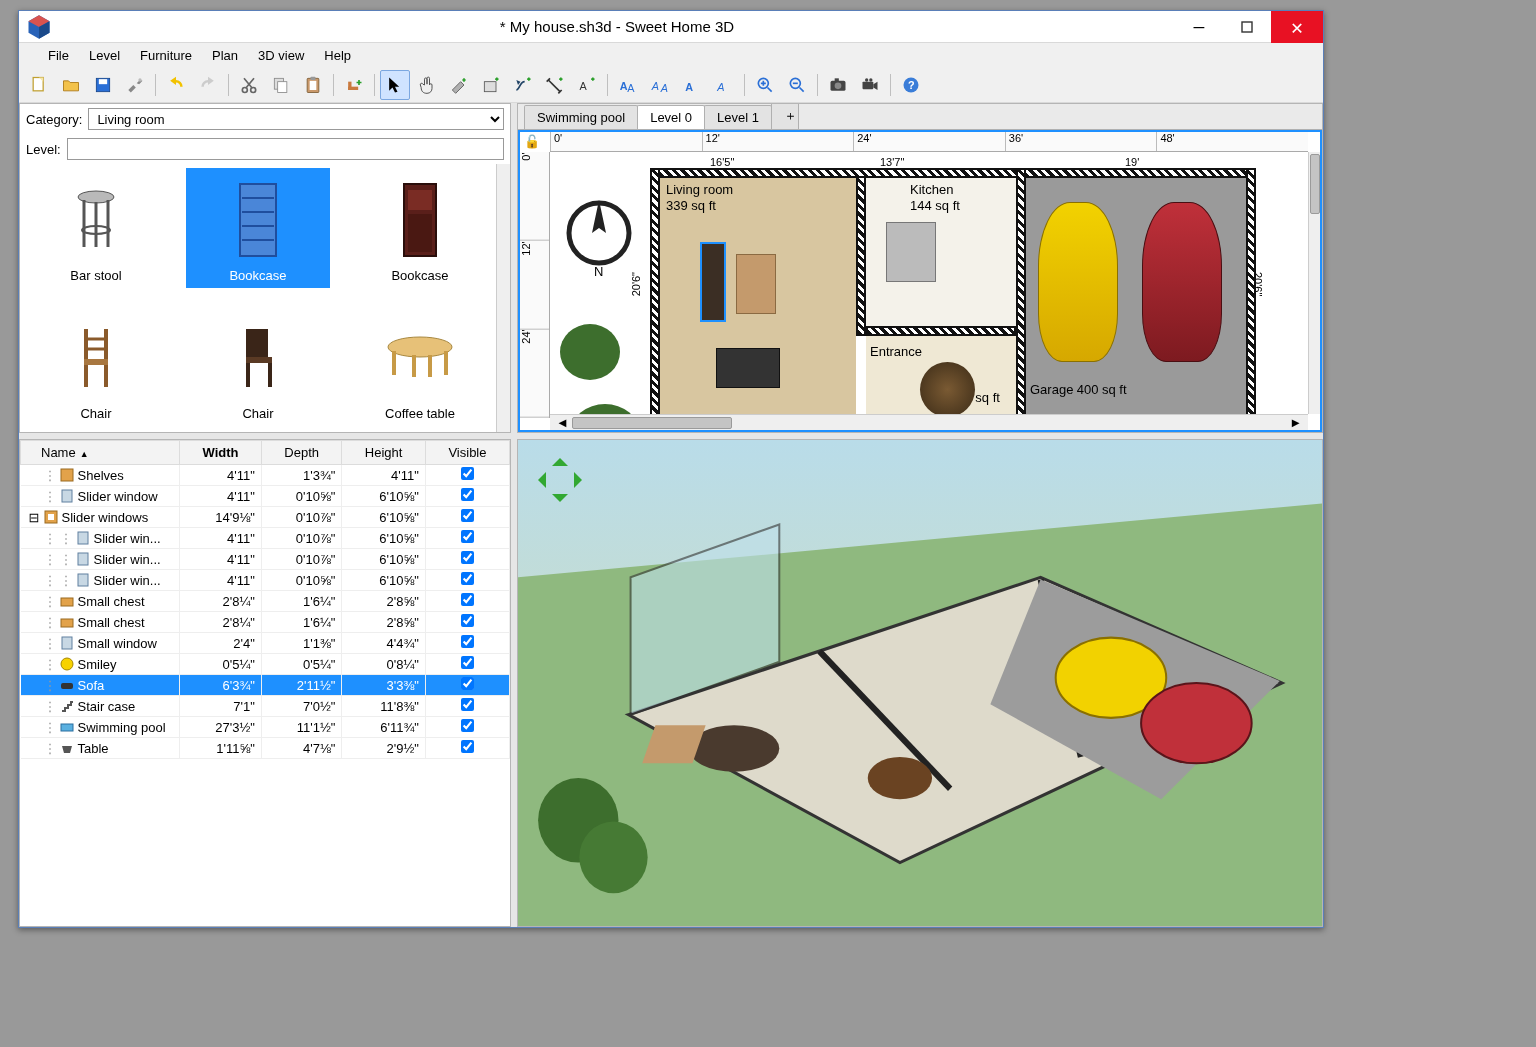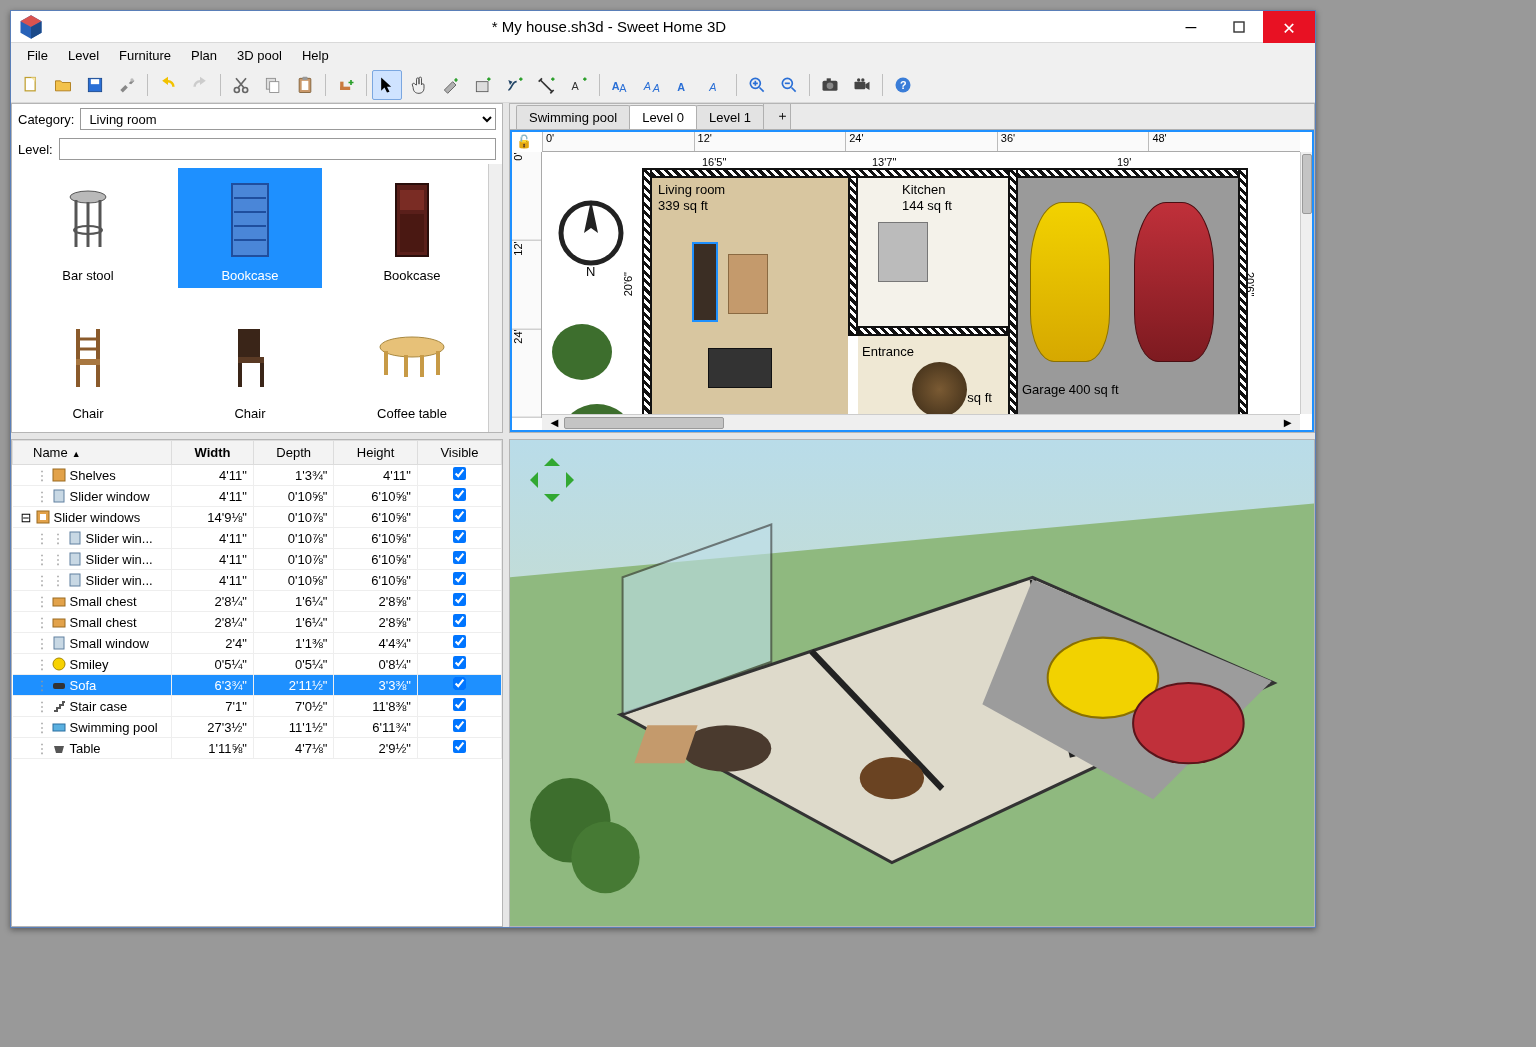--- a/index.html
+++ b/index.html
@@ -1,27 +1,27 @@
 <!DOCTYPE html>
 <html><head>
 <meta charset="utf-8">
 <style>
   * { box-sizing: border-box; margin: 0; padding: 0; font-family: "Segoe UI", Tahoma, sans-serif; font-size: 13px; }
   body { background:#999; width:1536px; height:1047px; overflow:hidden; }
-  .window { position:relative; width:1306px; height:918px; left:10px; top:10px; background:#f0f0f0; border:1px solid #5a7fb8; box-shadow:0 2px 6px rgba(0,0,0,.4); display:flex; flex-direction:column; }
+  .window { position:relative; width:1306px; height:918px; left:18px; top:10px; background:#f0f0f0; border:1px solid #5a7fb8; box-shadow:0 2px 6px rgba(0,0,0,.4); display:flex; flex-direction:column; }
   
   .titlebar { height:32px; background:#fff; display:flex; align-items:center; border-bottom:1px solid #d9d9d9; }
   .app-icon { width:28px; height:28px; margin:0 6px; display:flex; align-items:center; justify-content:center; }
   .title    { flex:1; text-align:center; font-size:15px; }
   .wbtn { width:48px; height:32px; display:flex; align-items:center; justify-content:center; font-family:Consolas,monospace; font-size:18px; }
   .wbtn.min { width:48px; }
   .wbtn.max { width:48px; }
   .wbtn.close{ background:#e81123; color:#fff; width:52px; font-size:20px;}
   
-  .menubar { height:24px; background:#f0f0f0; display:flex; align-items:center; padding-left:6px; font-size:14px;}
+  .menubar { height:24px; background:#f0f0f0; display:flex; align-items:center; padding-left:19px; font-size:14px;}
   .menuitem { padding:3px 10px; }
   
   .toolbar { height:36px; display:flex; align-items:center; padding:2px 4px; gap:0px; background:#f0f0f0; border-bottom:1px solid #d9d9d9;}
   .tb { width:30px; height:30px; display:flex; align-items:center; justify-content:center; margin:0 1px; border:1px solid transparent; border-radius:2px;}
   .tb.sel { background:#cfe3ff; border:1px solid #7ba7e0;}
   .sep { width:1px; height:22px; background:#bfbfbf; margin:0 4px;}
   .tb svg{width:20px;height:20px;}
   
   .body{ flex:1; display:grid; grid-template-columns:492px 6px 1fr; grid-template-rows:330px 6px 1fr; }
   .hsplit,.vsplit{ background:#e6e6e6; }
@@ -101,21 +101,21 @@
         </svg>
       </div>
     <div class="wbtn close">✕</div>
   </div>
 
   <div class="menubar">
     <span class="menuitem">File</span>
     <span class="menuitem">Level</span>
     <span class="menuitem">Furniture</span>
     <span class="menuitem">Plan</span>
-    <span class="menuitem">3D pool</span>
+    <span class="menuitem">3D view</span>
     <span class="menuitem">Help</span>
   </div>
 
   <div class="toolbar">
     <div class="tb">
         <svg viewBox="0 0 24 24">
           <rect x="5" y="3" width="12" height="16" fill="#fff" stroke="#c0a030" stroke-width="1.5"></rect>
           <polygon points="12,3 17,3 17,8" fill="#f6e6a8"></polygon>
         </svg>
       </div>

